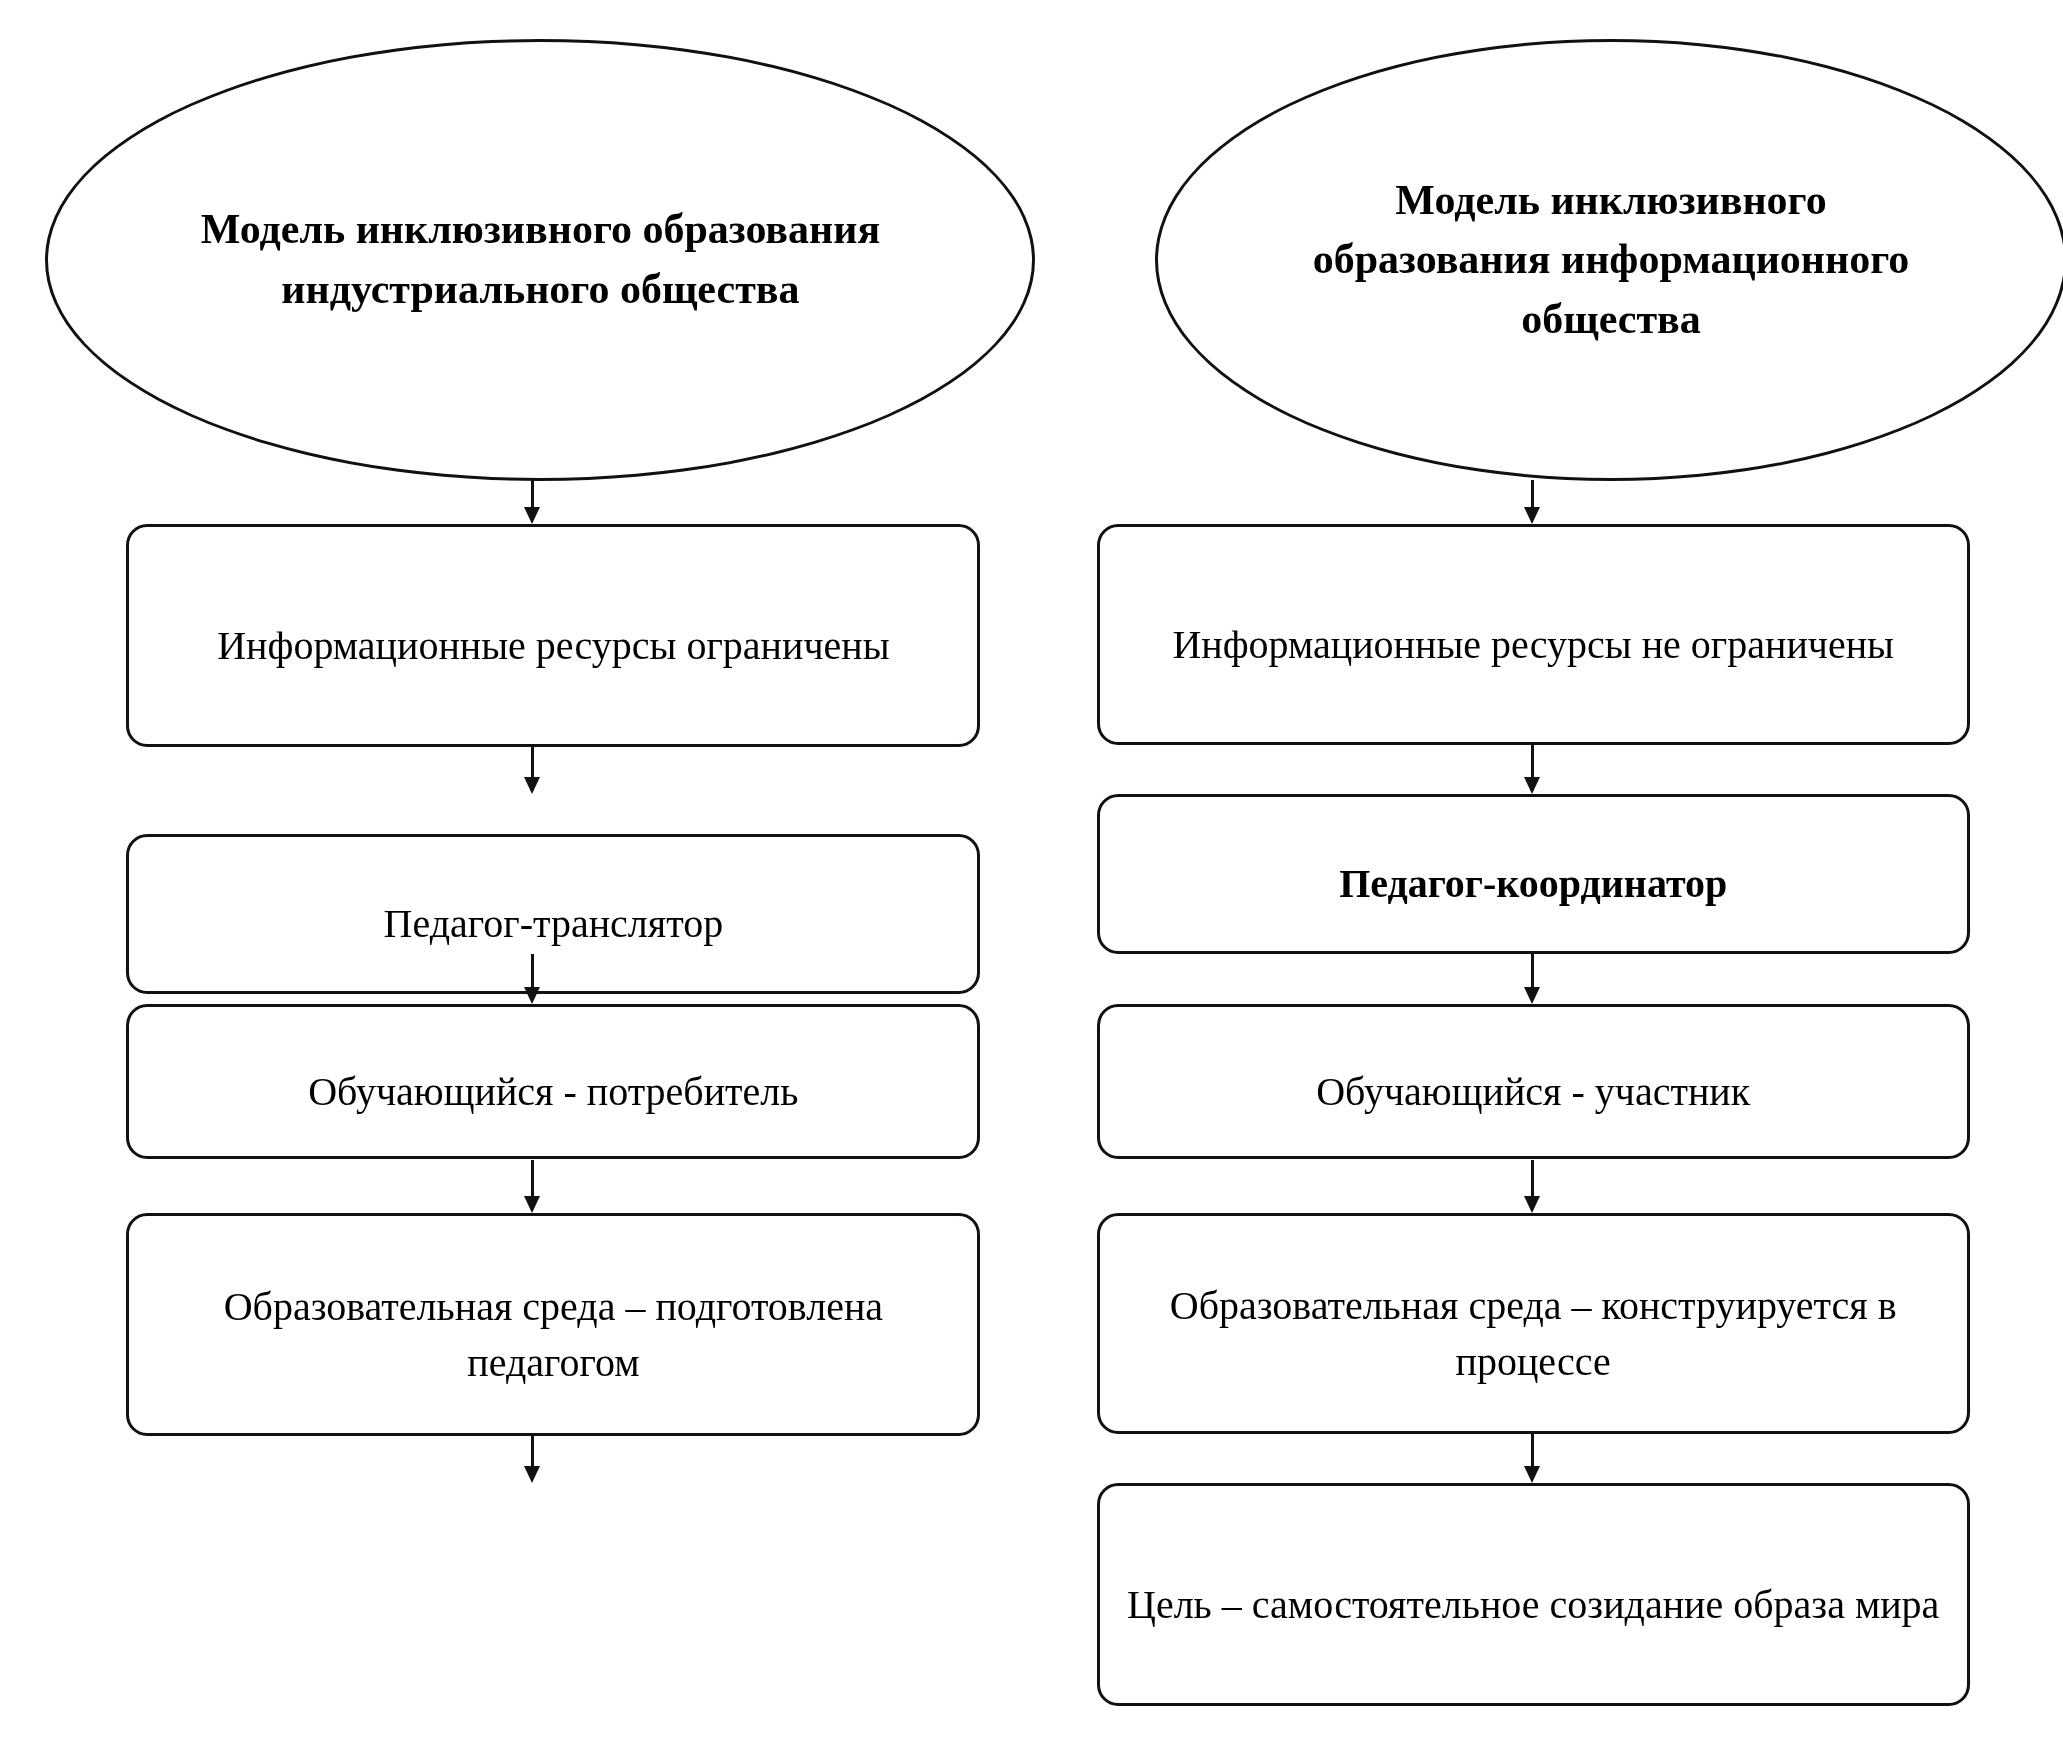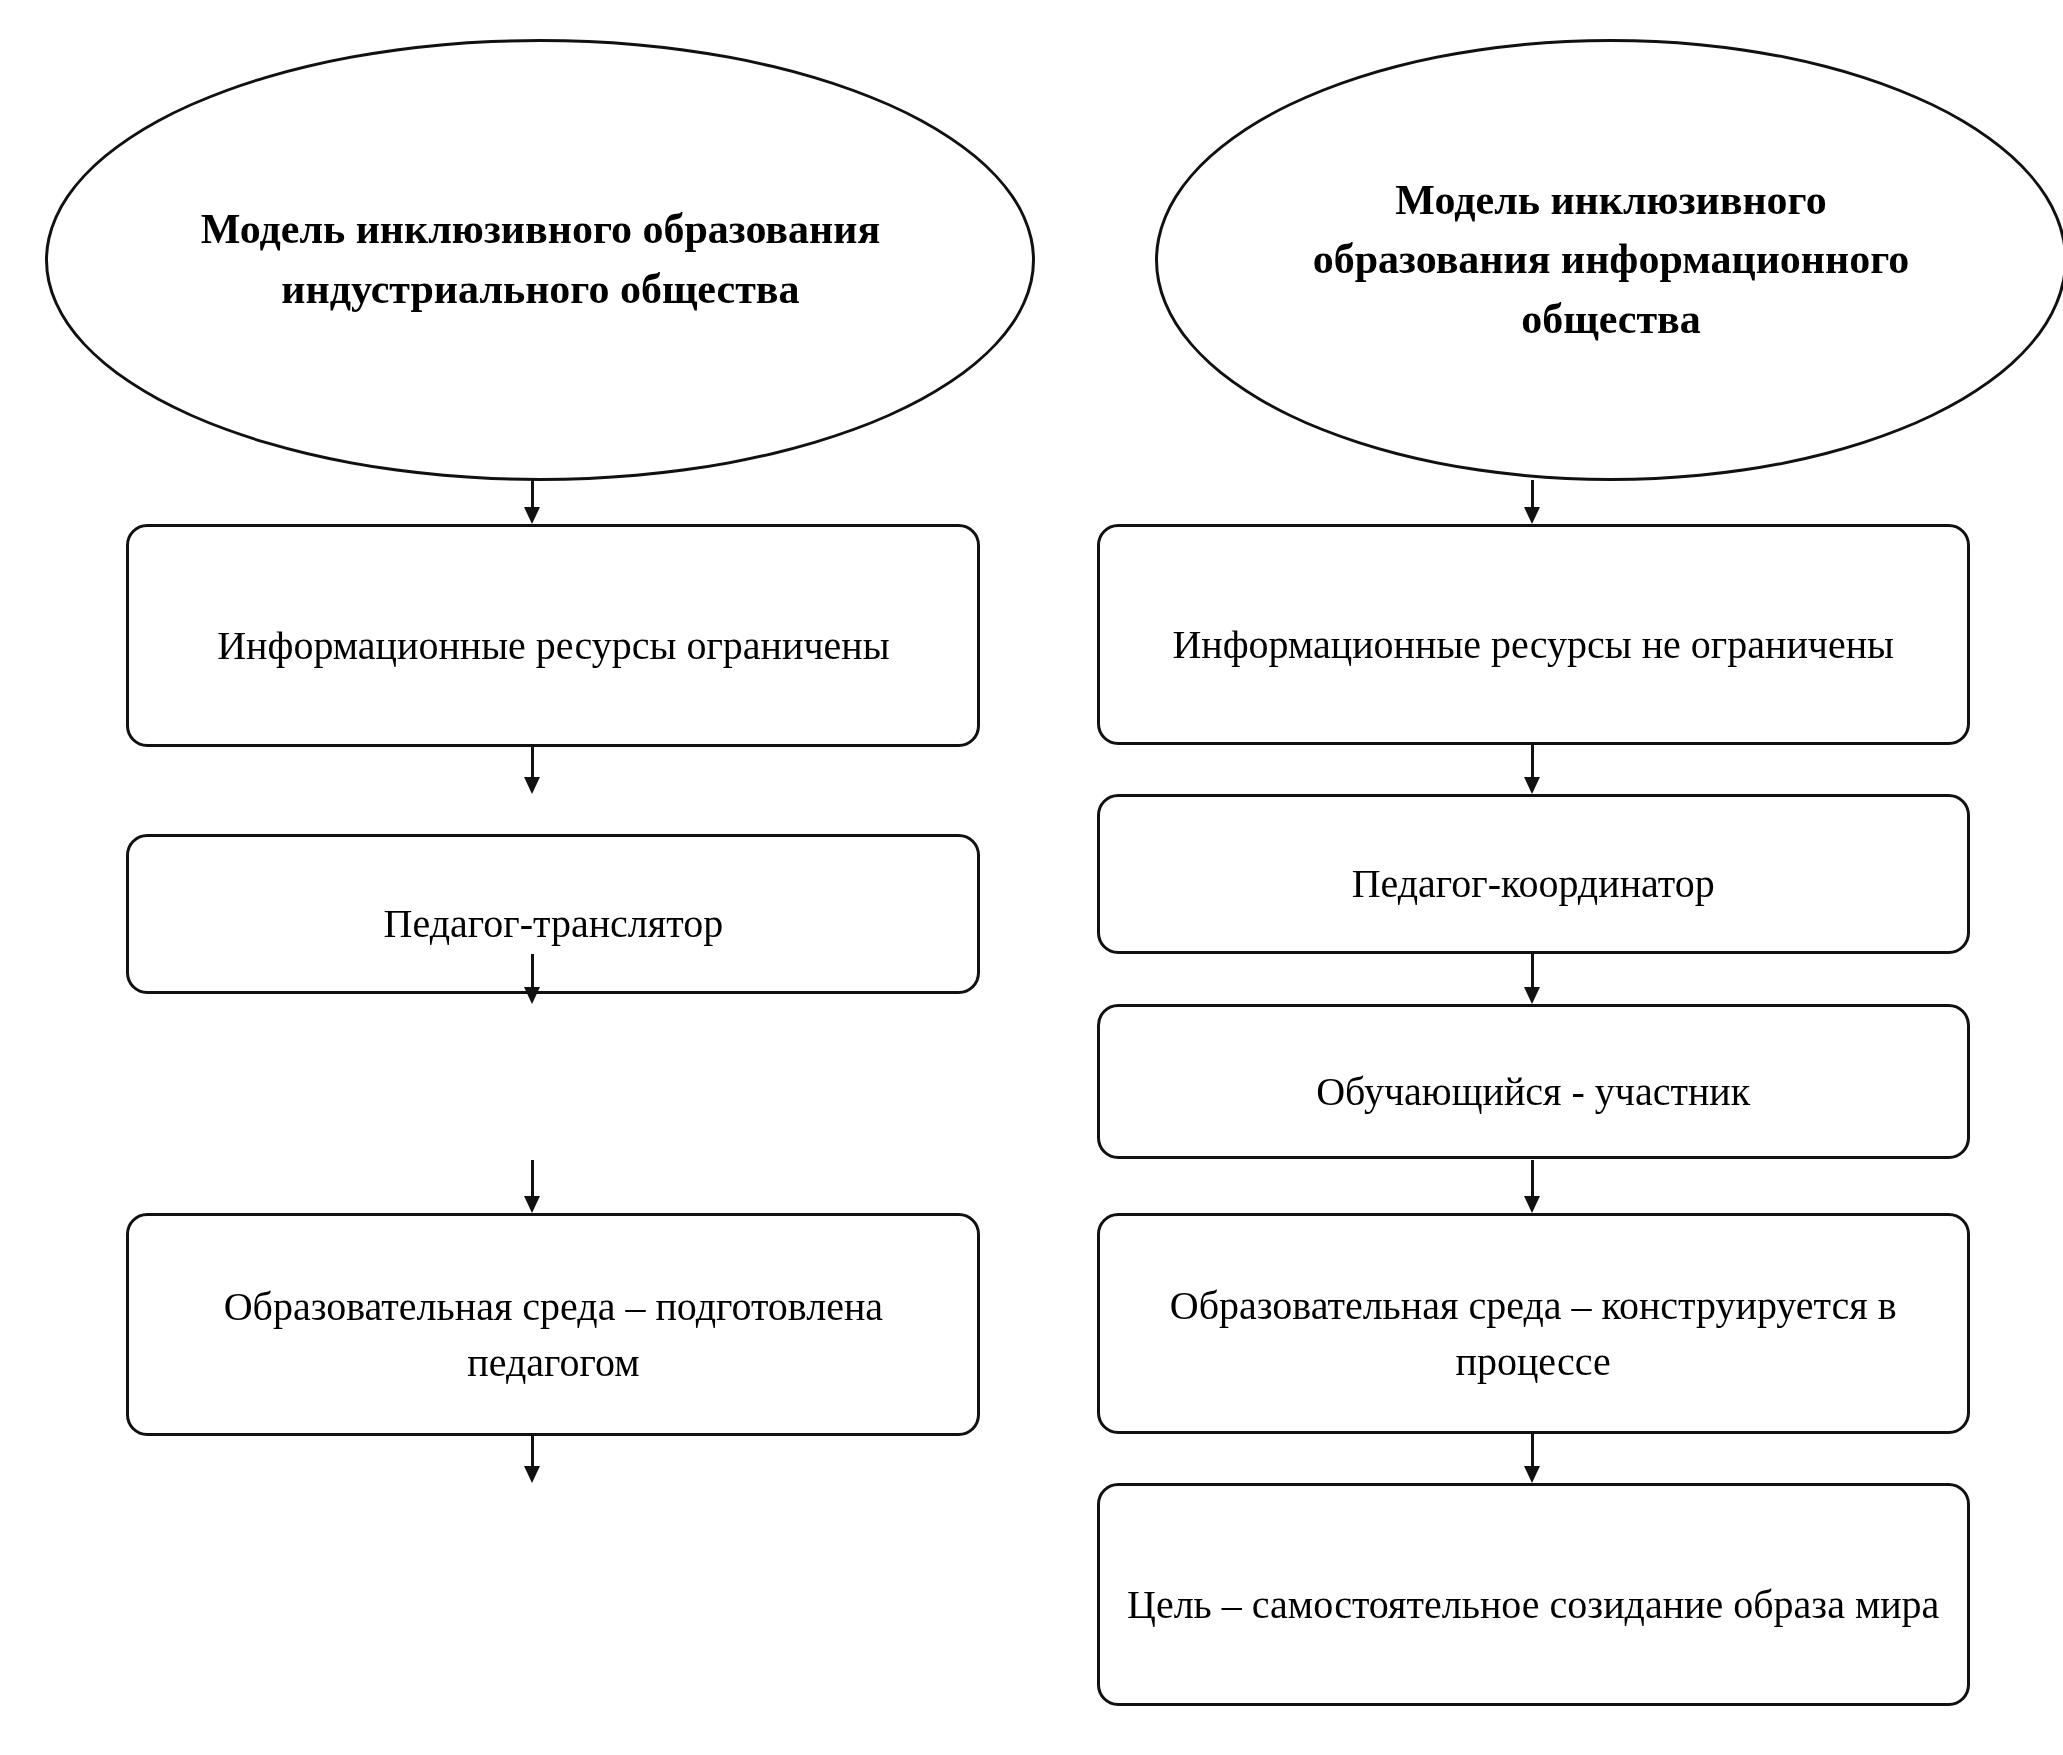--- a/index.html
+++ b/index.html
@@ -87,21 +87,21 @@
 
   
   .box.b1 { top: 524px;  height: 223px; }
   .box.b2 { top: 834px;  height: 160px; }
   .box.b3 { top: 1004px; height: 155px; }
   .box.b4 { top: 1213px; height: 223px; }
   .box.b5 { top: 1483px; height: 223px; }
 
   
   .column.right .box.b1 { top: 524px; height: 221px; }
-  .column.right .box.b2 { top: 794px; height: 160px; }
+  .column.right .box.b2 { top: 794px; height: 160px; font-weight: bold; }
   .column.right .box.b3 { top: 1004px; height: 155px; }
   .column.right .box.b4 { top: 1213px; height: 221px; }
   .column.right .box.b5 { top: 1483px; height: 223px; }
 
   
   .arrow {
     position: absolute;
     left: 501px;
     width: 25px;
   }
@@ -165,20 +165,23 @@
 
     <div class="box b2">
       <div class="box-text">Педагог-транслятор</div>
     </div>
 
     <div class="arrow a2">
       <div class="shaft"></div>
       <div class="head"></div>
     </div>
 
+    <div class="box b3">
+      <div class="box-text">Обучающийся - потребитель</div>
+    </div>
 
     <div class="arrow a3">
       <div class="shaft"></div>
       <div class="head"></div>
     </div>
 
     <div class="box b4">
       <div class="box-text">Образовательная среда – подготовлена педагогом</div>
     </div>
 

